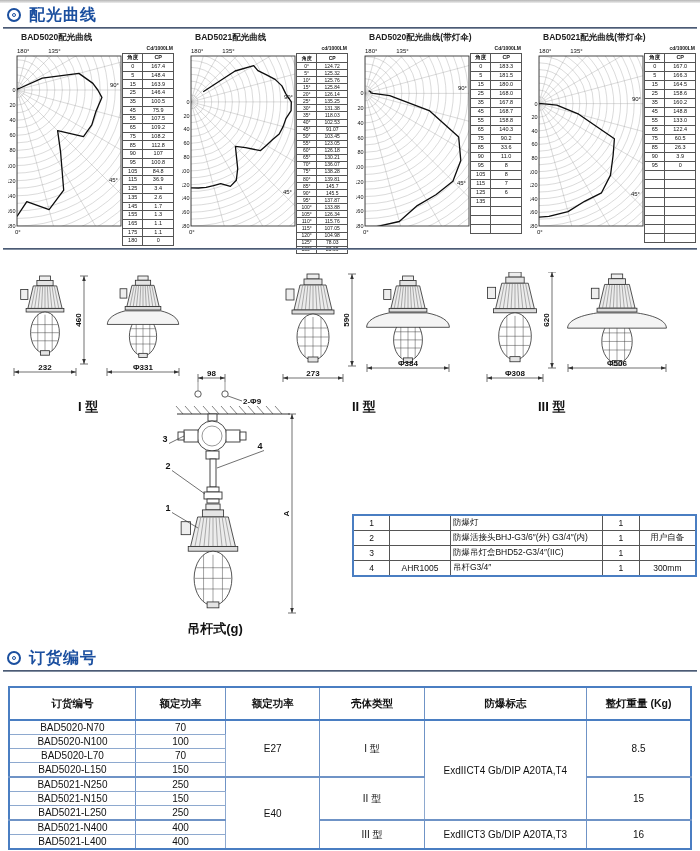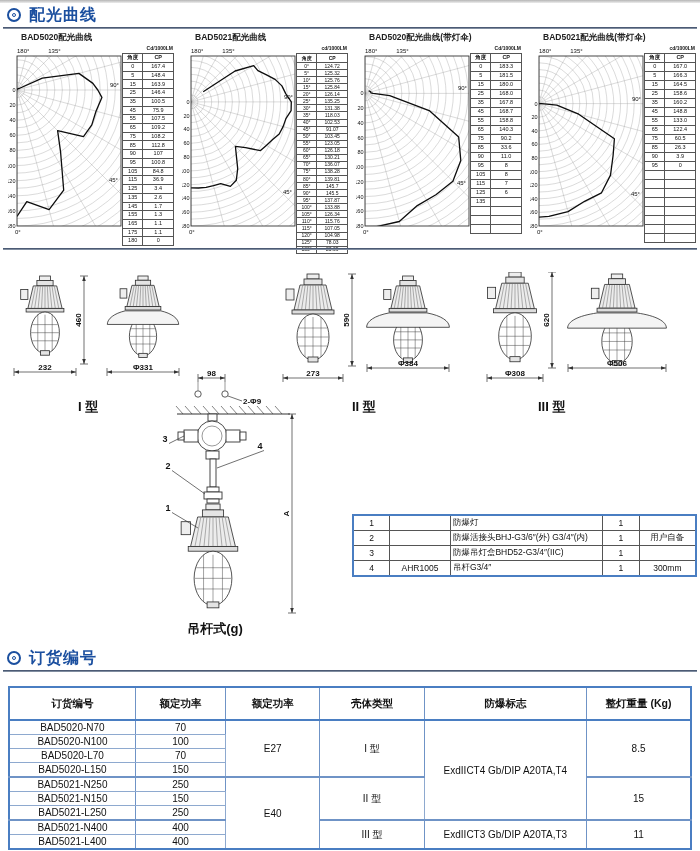--- a/index.html
+++ b/index.html
@@ -1166,21 +1166,21 @@
             </tr>
             <tr>
               <td>BAD5021-L250</td>
               <td>250</td>
             </tr>
             <tr class="grp">
               <td>BAD5021-N400</td>
               <td>400</td>
               <td rowspan="2">III 型</td>
               <td rowspan="2">ExdIICT3  Gb/DIP A20TA,T3</td>
-              <td rowspan="2">11</td>
+              <td rowspan="2">16</td>
             </tr>
             <tr>
               <td>BAD5021-L400</td>
               <td>400</td>
             </tr>
           </tbody>
         </table>
       </div>
   </section>
 </div>

